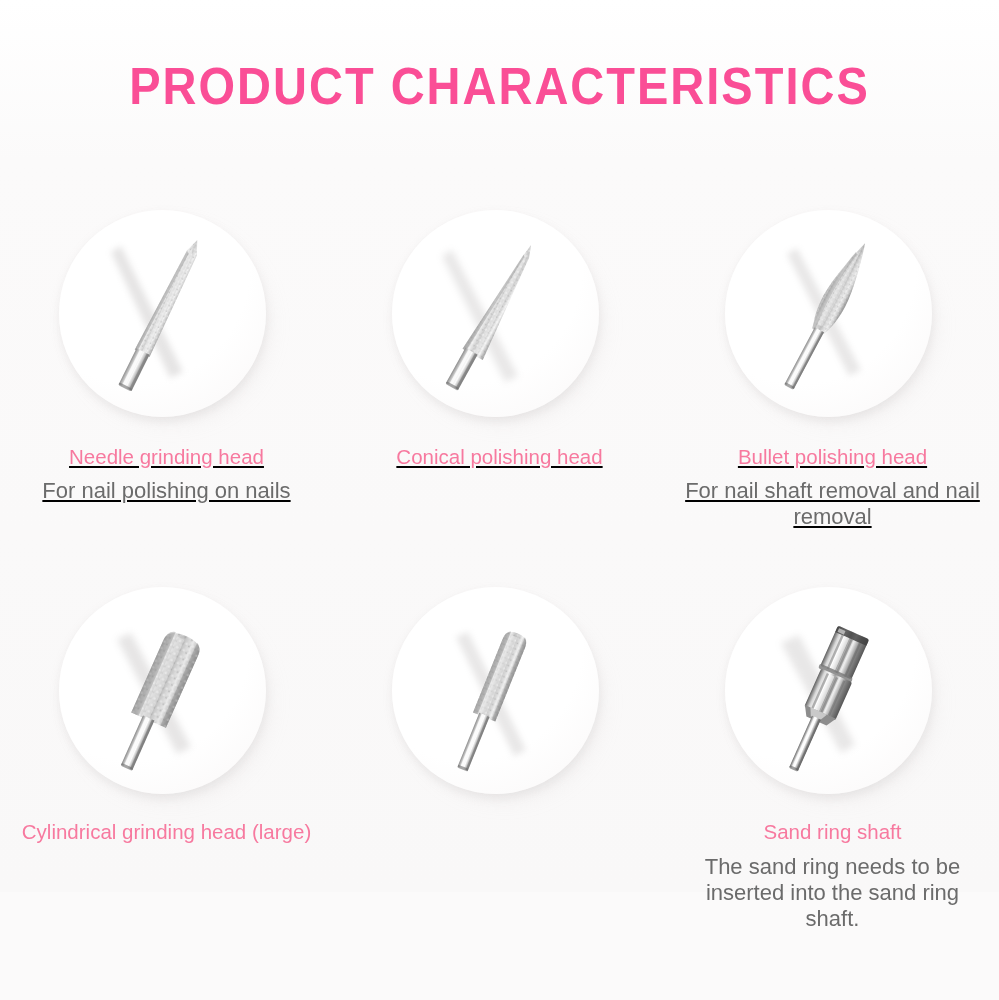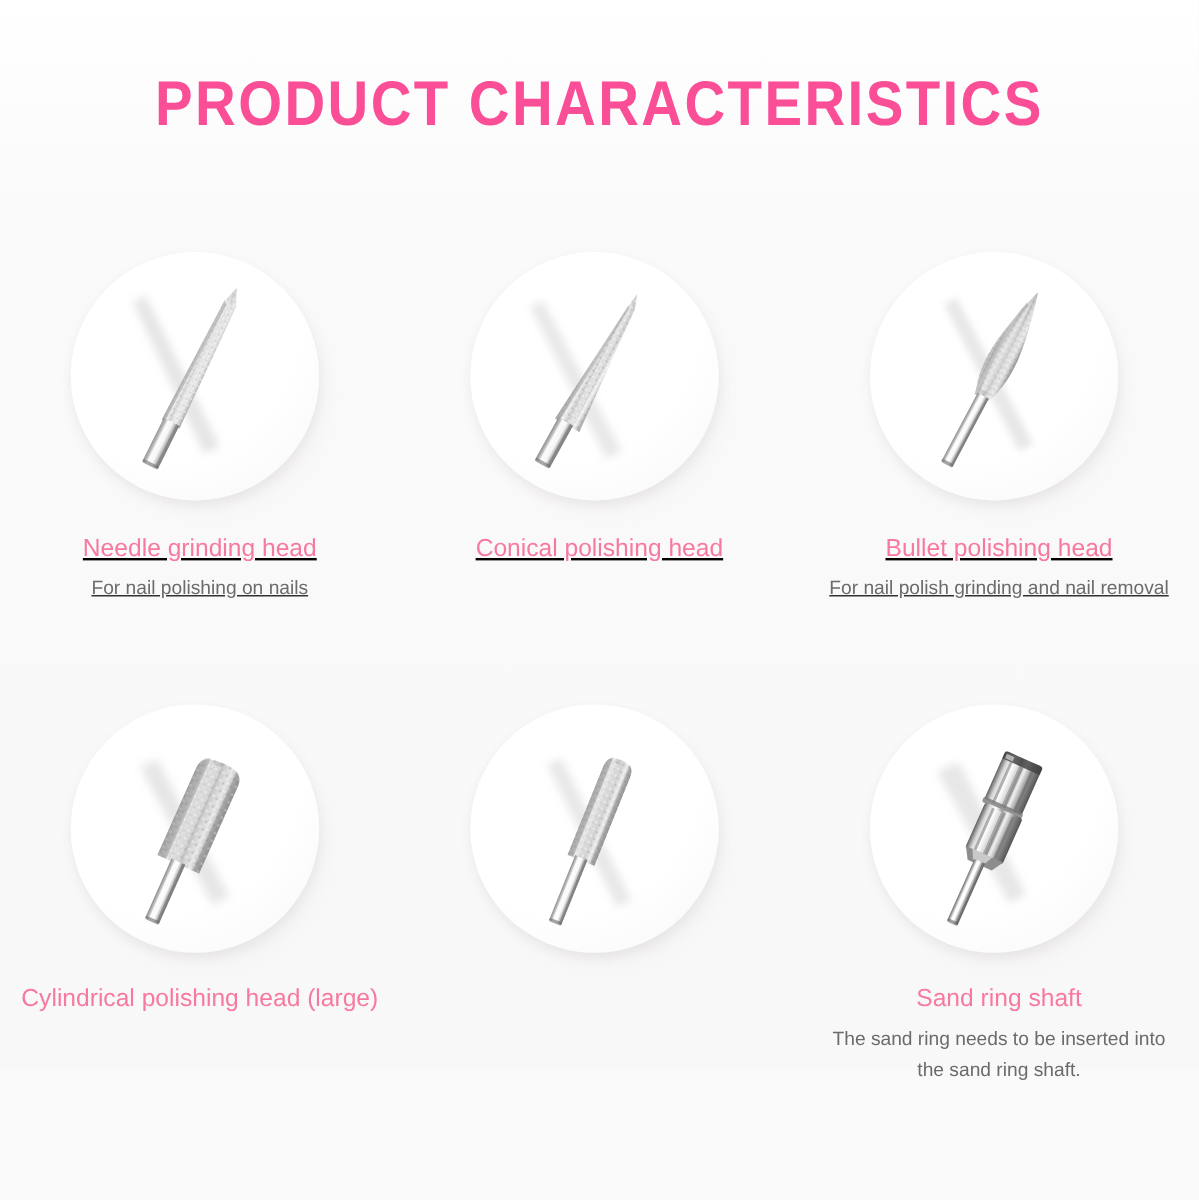--- a/index.html
+++ b/index.html
@@ -116,21 +116,21 @@
   }
   .cap-title {
     color: #f7799f;
     font-size: 20.5px;
     line-height: 35px;
     font-weight: normal;
     font-family: "Liberation Sans", sans-serif;
   }
   .cap-desc {
     color: #6b6b6b;
-    font-size: 16px;
+    font-size: 22px;
     line-height: 26px;
     margin-top: 4px;
     font-family: "Liberation Sans", sans-serif;
   }
   .row-2 .caption { margin-top: 12px; }
   .row-2 .cap-title { line-height: 36px; }
 </style>
 </head>
 <body>
 
@@ -316,21 +316,21 @@
                 <rect x="98" y="122" width="10.5" height="64" fill="url(#shaftB)"></rect>
                 <rect x="100.6" y="122" width="2.4" height="64" fill="#ffffff" opacity="0.75"></rect>
                 <rect x="106.3" y="122" width="1.8" height="64" fill="#747474" opacity="0.55"></rect>
                 <rect x="98" y="184" width="10.5" height="3" rx="1.3" fill="#6d6d6d" opacity="0.6"></rect>
               </g>
             </svg>
           </div>
         </div>
         <div class="caption">
           <div class="cap-title">Bullet polishing head</div>
-          <div class="cap-desc">For nail polish grinding and nail removal</div>
+          <div class="cap-desc">For nail shaft removal and nail removal</div>
         </div>
       </div>
 
     </div>
 
     <div class="row row-2">
 
       <div class="cell">
         <div class="plate-wrap">
           <div class="plate-shadow"></div>
@@ -380,21 +380,21 @@
 
                 <rect x="96" y="134" width="12.5" height="54" fill="url(#shaftL)"></rect>
                 <rect x="99" y="134" width="2.8" height="54" fill="#ffffff" opacity="0.75"></rect>
                 <rect x="105.8" y="134" width="2" height="54" fill="#737373" opacity="0.55"></rect>
                 <rect x="96" y="186" width="12.5" height="3" rx="1.4" fill="#6c6c6c" opacity="0.6"></rect>
               </g>
             </svg>
           </div>
         </div>
         <div class="caption">
-          <div class="cap-title">Cylindrical polishing head (large)</div>
+          <div class="cap-title">Cylindrical grinding head (large)</div>
         </div>
       </div>
 
       <div class="cell">
         <div class="plate-wrap">
           <div class="plate-shadow"></div>
           <div class="plate">
             <svg viewBox="0 0 207 207">
               <defs>
                 <linearGradient id="gritS" x1="0" y1="0" x2="1" y2="0">

